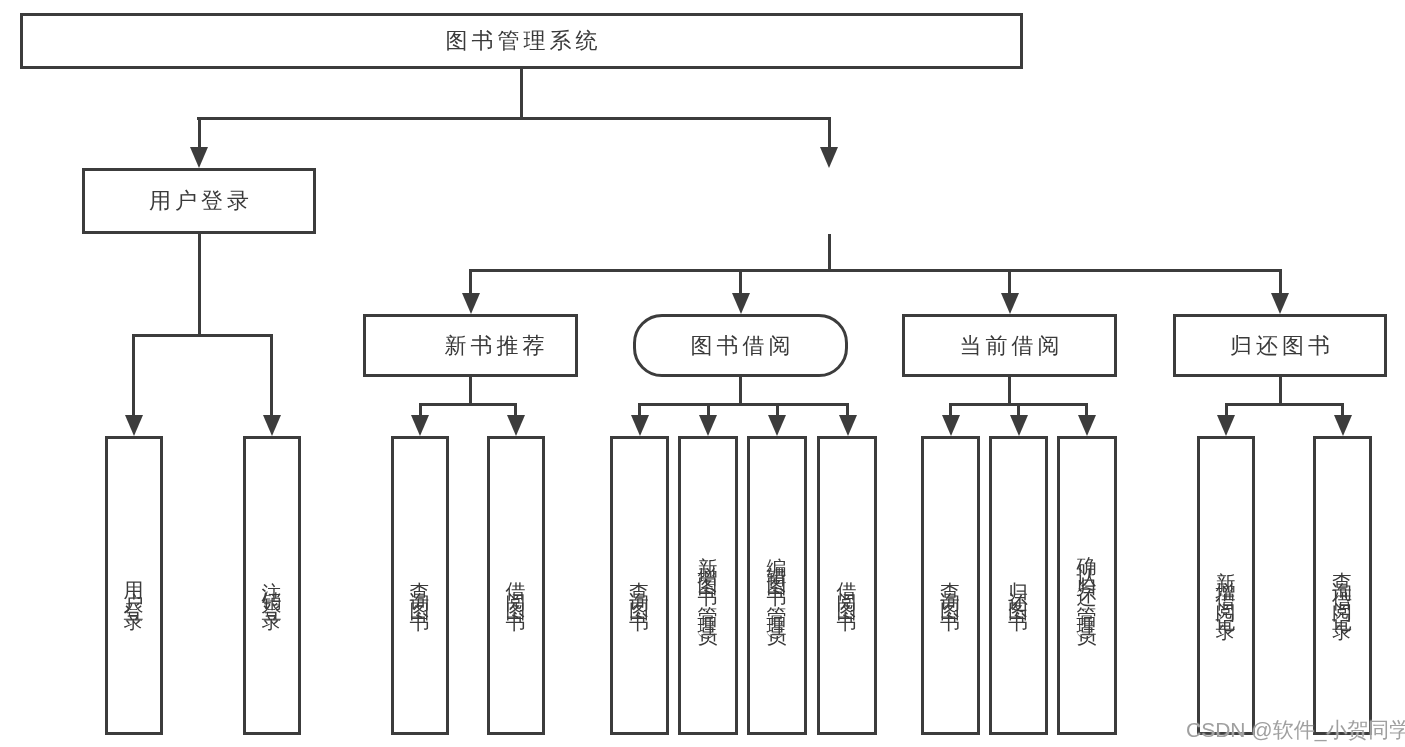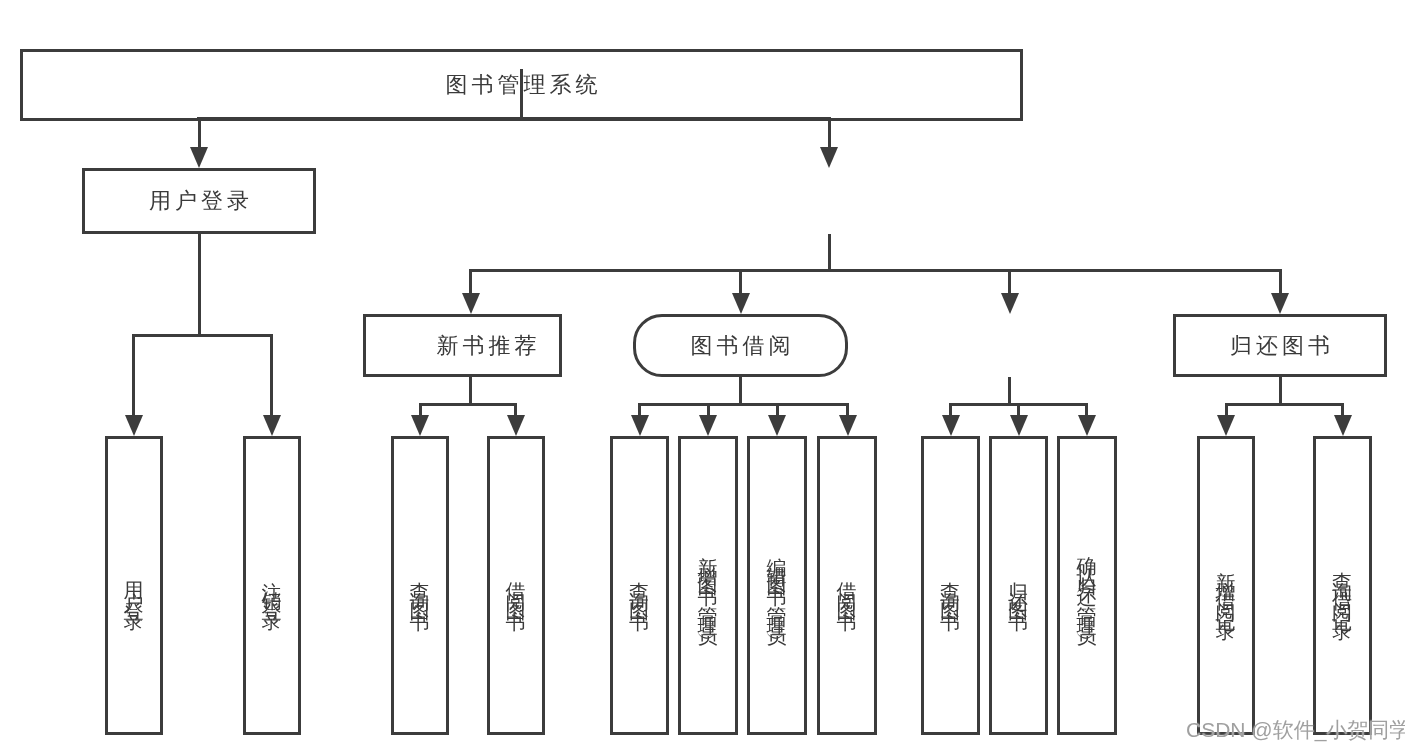--- a/index.html
+++ b/index.html
@@ -60,21 +60,21 @@
     white-space: nowrap;
     z-index: 5;
     text-shadow: 0 0 2px rgba(255,255,255,0.9);
   }
 </style>
 </head>
 <body>
 
 <div class="canvas">
 
-  <div class="box h" style="left:20px;top:13px;width:1003px;height:72px;margin-top:36px;">
+  <div class="box h" style="left:20px;top:13px;width:1003px;height:56px;">
     <span>图书管理系统</span>
   </div>
 
   <div class="line" style="left:520px;top:69px;width:3px;height:49px;"></div>
   <div class="line" style="left:197px;top:117px;width:634px;height:3px;"></div>
   <div class="line" style="left:198px;top:117px;width:3px;height:31px;"></div>
   <div class="arrow" style="left:190px;top:147px;"></div>
   <div class="line" style="left:828px;top:117px;width:3px;height:31px;"></div>
   <div class="arrow" style="left:820px;top:147px;"></div>
 
@@ -93,25 +93,28 @@
   <div class="line" style="left:469px;top:269px;width:813px;height:3px;"></div>
   <div class="line" style="left:469px;top:269px;width:3px;height:26px;"></div>
   <div class="arrow" style="left:462px;top:293px;"></div>
   <div class="line" style="left:739px;top:269px;width:3px;height:26px;"></div>
   <div class="arrow" style="left:732px;top:293px;"></div>
   <div class="line" style="left:1008px;top:269px;width:3px;height:26px;"></div>
   <div class="arrow" style="left:1001px;top:293px;"></div>
   <div class="line" style="left:1279px;top:269px;width:3px;height:26px;"></div>
   <div class="arrow" style="left:1271px;top:293px;"></div>
 
-  <div class="box h" style="left:363px;top:314px;width:199px;height:63px;padding-left:48px;">
+  <div class="box h" style="left:363px;top:314px;width:215px;height:63px;padding-left:48px;">
     <span>新书推荐</span>
   </div>
   <div class="box h" style="left:633px;top:314px;width:215px;height:63px;border-radius:29px;">
     <span>图书借阅</span>
+  </div>
+  <div class="box h" style="left:902px;top:314px;width:215px;height:63px;">
+    <span>当前借阅</span>
   </div>
   <div class="box h" style="left:1173px;top:314px;width:214px;height:63px;">
     <span>归还图书</span>
   </div>
 
   <div class="line" style="left:469px;top:377px;width:3px;height:28px;"></div>
   <div class="line" style="left:419px;top:403px;width:98px;height:3px;"></div>
   <div class="line" style="left:419px;top:403px;width:3px;height:12px;"></div>
   <div class="arrow" style="left:411px;top:415px;"></div>
   <div class="line" style="left:514px;top:403px;width:3px;height:12px;"></div>

